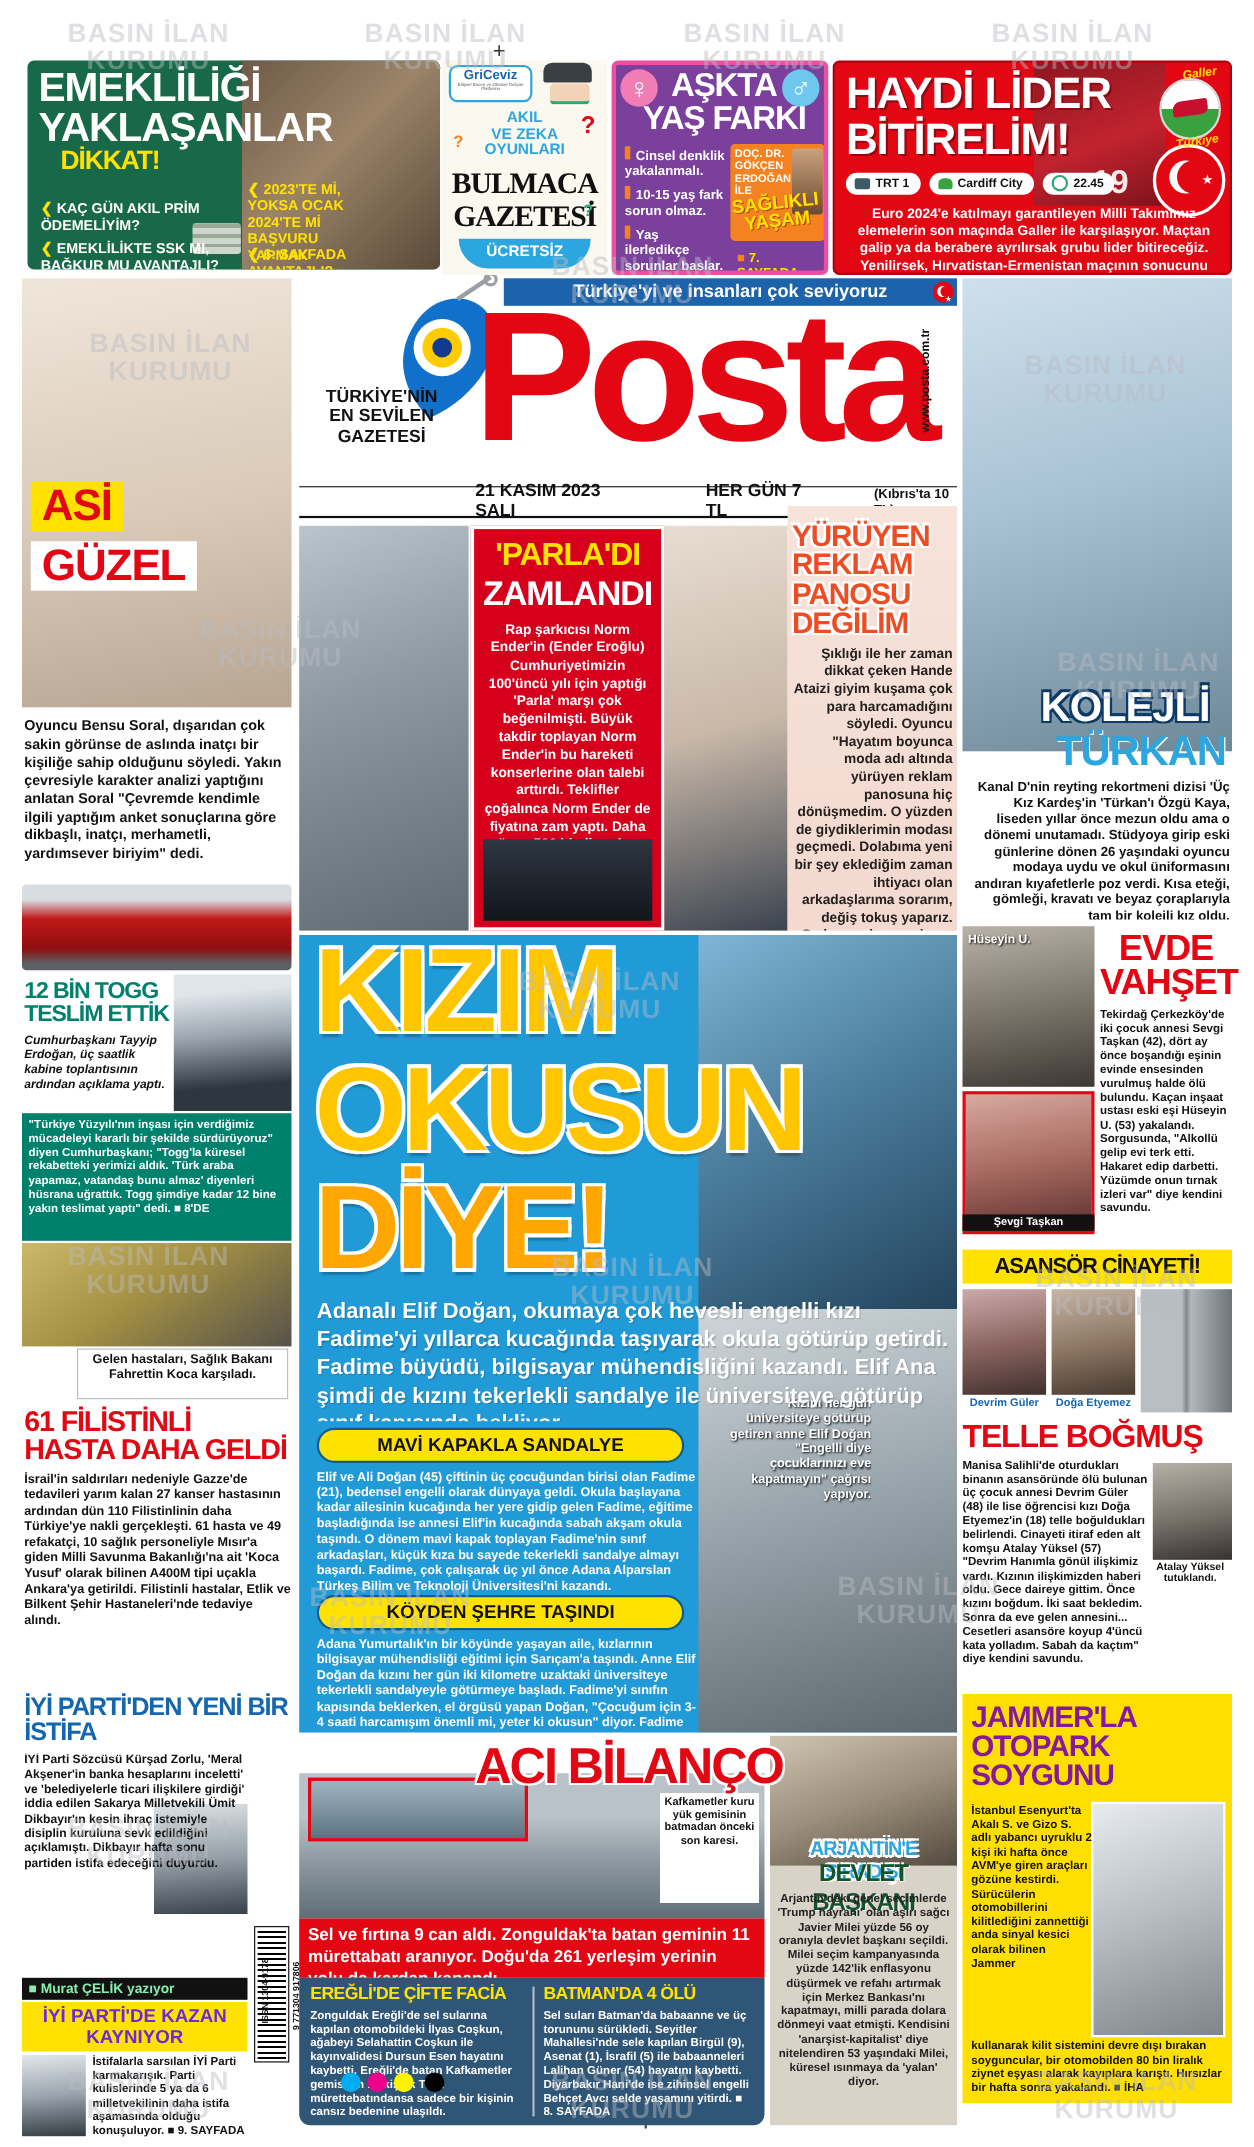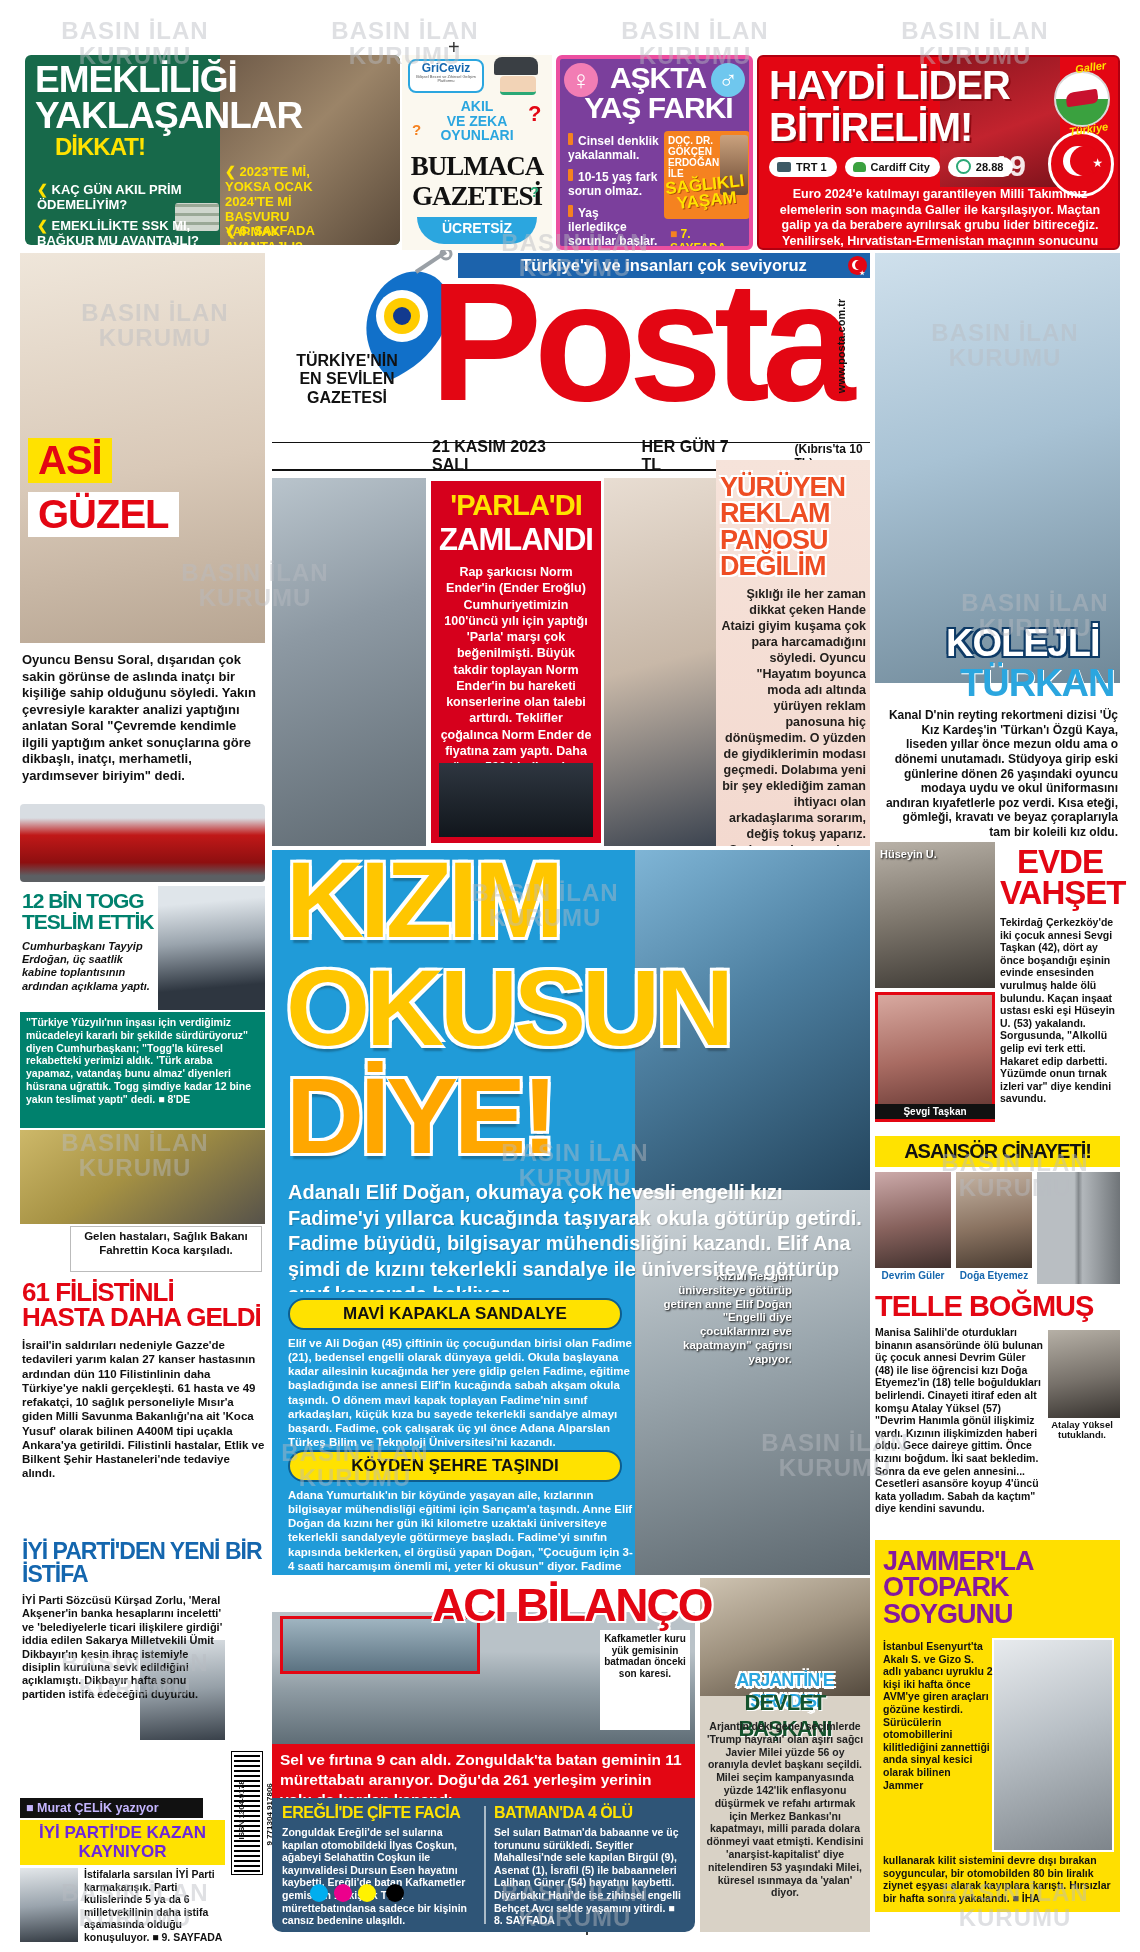--- a/index.html
+++ b/index.html
@@ -183,21 +183,21 @@
       <span class="pill">
           <span style="width:14px;height:10px;background:#3d5a66;border-radius:2px;display:inline-block;"></span>
           <span>TRT 1</span>
         </span>
       <span class="pill">
           <span style="width:13px;height:10px;background:#3aa13f;border-radius:5px 5px 2px 2px;display:inline-block;"></span>
           <span>Cardiff City</span>
         </span>
       <span class="pill">
           <span style="width:11px;height:11px;border:2px solid #2aa876;border-radius:50%;display:inline-block;"></span>
-          <span>28.88</span>
+          <span>22.45</span>
         </span>
     </div>
     <div class="abs b ctr" style="left:6px;top:130px;width:350px;color:#fff;font-size:12.5px;line-height:1.25;">
       <span>Euro 2024'e katılmayı garantileyen Milli Takımımız elemelerin son maçında Galler ile karşılaşıyor. Maçtan galip ya da berabere ayrılırsak grubu lider bitireceğiz. Yenilirsek, Hırvatistan-Ermenistan maçının sonucunu bekleyeceğiz.</span> <span style="color:#ffe200;">■ <span>SPOR'DA</span></span>
     </div>
   </div>
 
   <div class="abs" style="left:272px;top:250px;width:598px;height:225px;">
     <div class="abs ctr b" style="left:186px;top:3px;width:412px;height:25px;background:#1c63ac;color:#fff;font-size:16.5px;line-height:25px;">
       <span>Türkiye'yi ve insanları çok seviyoruz</span>
@@ -265,21 +265,21 @@
     <span>61 FİLİSTİNLİ</span><br><span>HASTA DAHA GELDİ</span>
   </div>
   <div class="abs b ov" style="left:22px;top:1338px;width:243px;height:196px;color:#111;font-size:11.5px;line-height:1.24;">İsrail'in saldırıları nedeniyle Gazze'de tedavileri yarım kalan 27 kanser hastasının ardından dün 110 Filistinlinin daha Türkiye'ye nakli gerçekleşti. 61 hasta ve 49 refakatçi, 10 sağlık personeliyle Mısır'a giden Milli Savunma Bakanlığı'na ait 'Koca Yusuf' olarak bilinen A400M tipi uçakla Ankara'ya getirildi. Filistinli hastalar, Etlik ve Bilkent Şehir Hastaneleri'nde tedaviye alındı.</div>
 
   <div class="abs b" style="left:22px;top:1540px;width:243px;color:#1466ae;font-size:23px;line-height:1.0;letter-spacing:-1px;">
     <span>İYİ PARTİ'DEN</span> <span>YENİ BİR İSTİFA</span>
   </div>
   <div class="abs" style="left:140px;top:1640px;width:85px;height:100px;background:linear-gradient(175deg,#dde2e6,#96a0a8 50%,#39414a);"></div>
   <div class="abs b ov" style="left:22px;top:1594px;width:205px;height:200px;color:#111;font-size:11px;line-height:1.22;">İYİ Parti Sözcüsü Kürşad Zorlu, 'Meral Akşener'in banka hesaplarını inceletti' ve 'belediyelerle ticari ilişkilere girdiği' iddia edilen Sakarya Milletvekili Ümit Dikbayır'ın kesin ihraç istemiyle disiplin kuruluna sevk edildiğini açıklamıştı. Dikbayır hafta sonu partiden istifa edeceğini duyurdu.</div>
 
-  <div class="abs b" style="left:20px;top:1798px;width:183px;background:#111;color:#c4b5fd;font-size:12.5px;padding:3px 6px;box-sizing:border-box;">■ Murat ÇELİK yazıyor</div>
+  <div class="abs b" style="left:20px;top:1798px;width:205px;background:#111;color:#86efac;font-size:12.5px;padding:3px 6px;box-sizing:border-box;">■ Murat ÇELİK yazıyor</div>
   <div class="abs b ctr" style="left:20px;top:1820px;width:205px;background:#ffe200;color:#6d28d9;font-size:17px;line-height:1.1;padding:4px 4px;box-sizing:border-box;">İYİ PARTİ'DE KAZAN KAYNIYOR</div>
   <div class="abs" style="left:20px;top:1868px;width:58px;height:74px;background:linear-gradient(175deg,#e3e7ea,#9aa4ad 50%,#333a42);"></div>
   <div class="abs b ov" style="left:84px;top:1868px;width:141px;height:76px;color:#111;font-size:10.5px;line-height:1.2;">İstifalarla sarsılan İYİ Parti karmakarışık. Parti kulislerinde 5 ya da 6 milletvekilinin daha istifa aşamasında olduğu konuşuluyor. ■ 9. SAYFADA</div>
 
   <div class="abs" style="left:232px;top:1752px;width:26px;height:118px;background:repeating-linear-gradient(0deg,#000 0 2px,#fff 2px 5px);border:2px solid #fff;outline:1px solid #000;"></div>
   <div class="abs b" style="left:196px;top:1790px;font-size:8px;color:#111;transform:rotate(-90deg);transform-origin:center;width:90px;">ISSN 1304-9178</div>
   <div class="abs b" style="left:224px;top:1796px;font-size:8px;color:#111;transform:rotate(-90deg);transform-origin:center;width:90px;">9 771304 917806</div>
 
   <div class="abs ov" style="left:272px;top:850px;width:598px;height:725px;background:#209bd8;">
     <div class="abs" style="right:0;top:0;width:235px;height:340px;background:linear-gradient(150deg,#7fb5d6,#4d7fa0 45%,#23445c);"></div>

